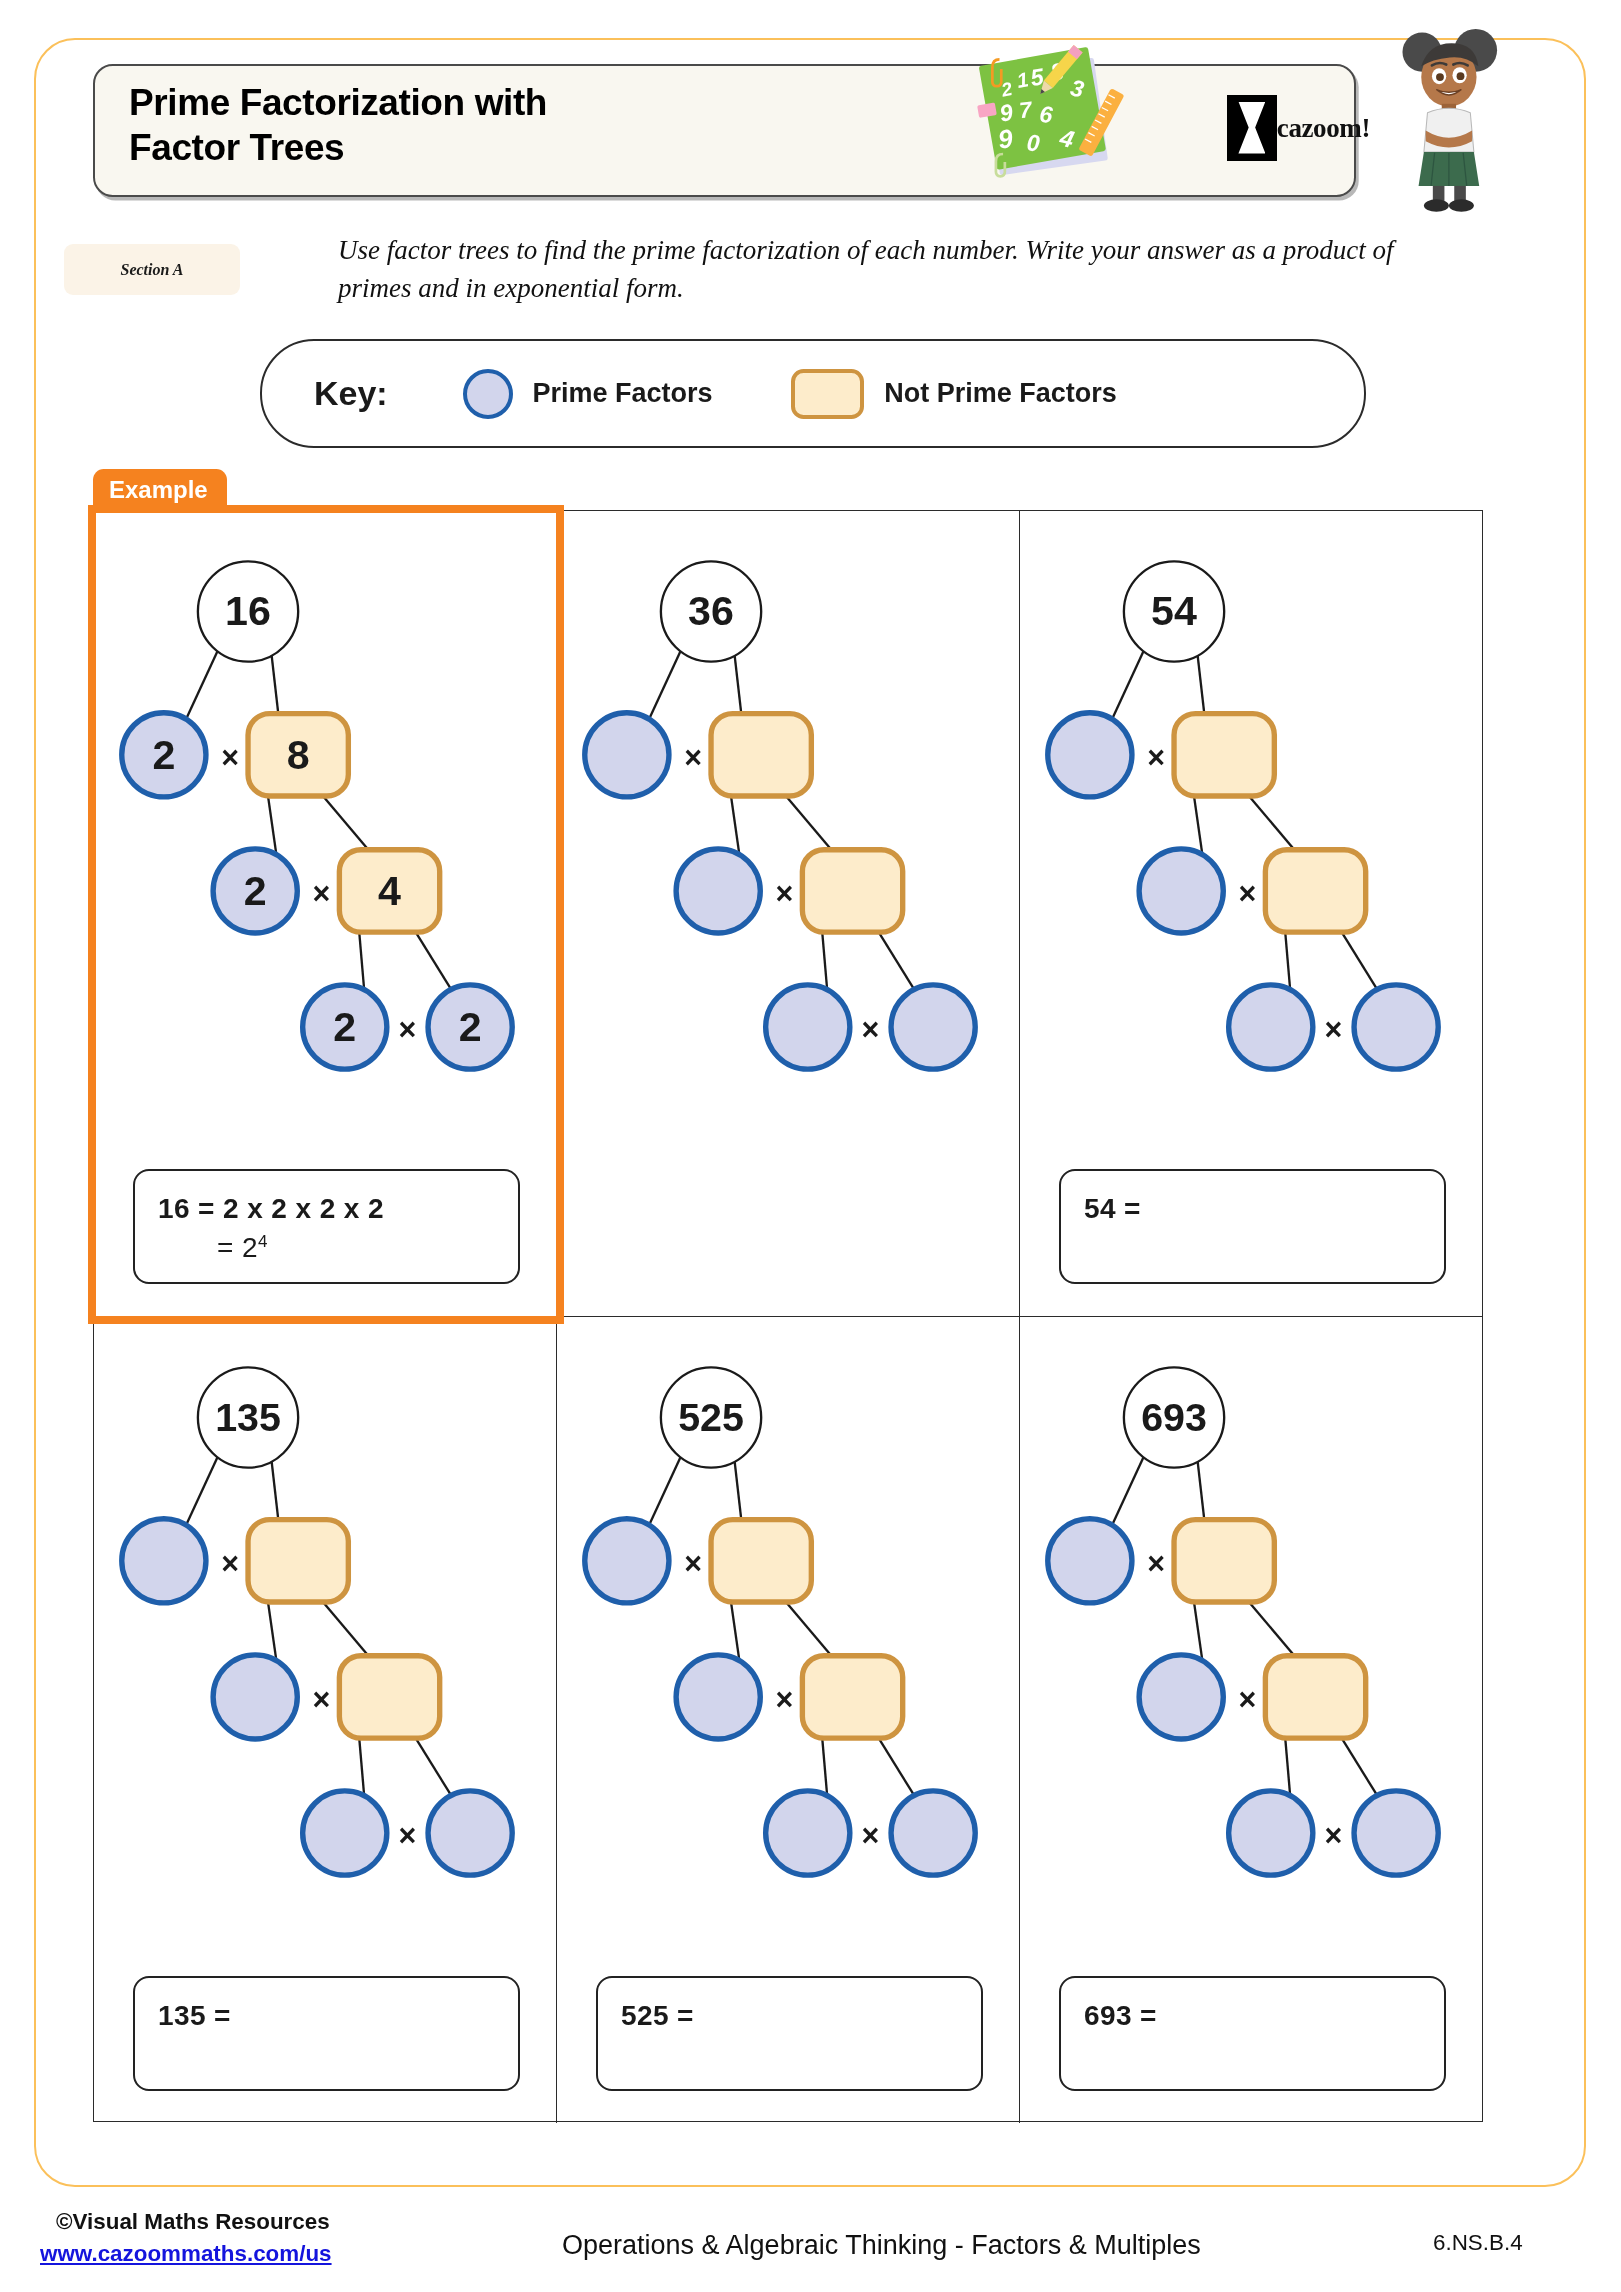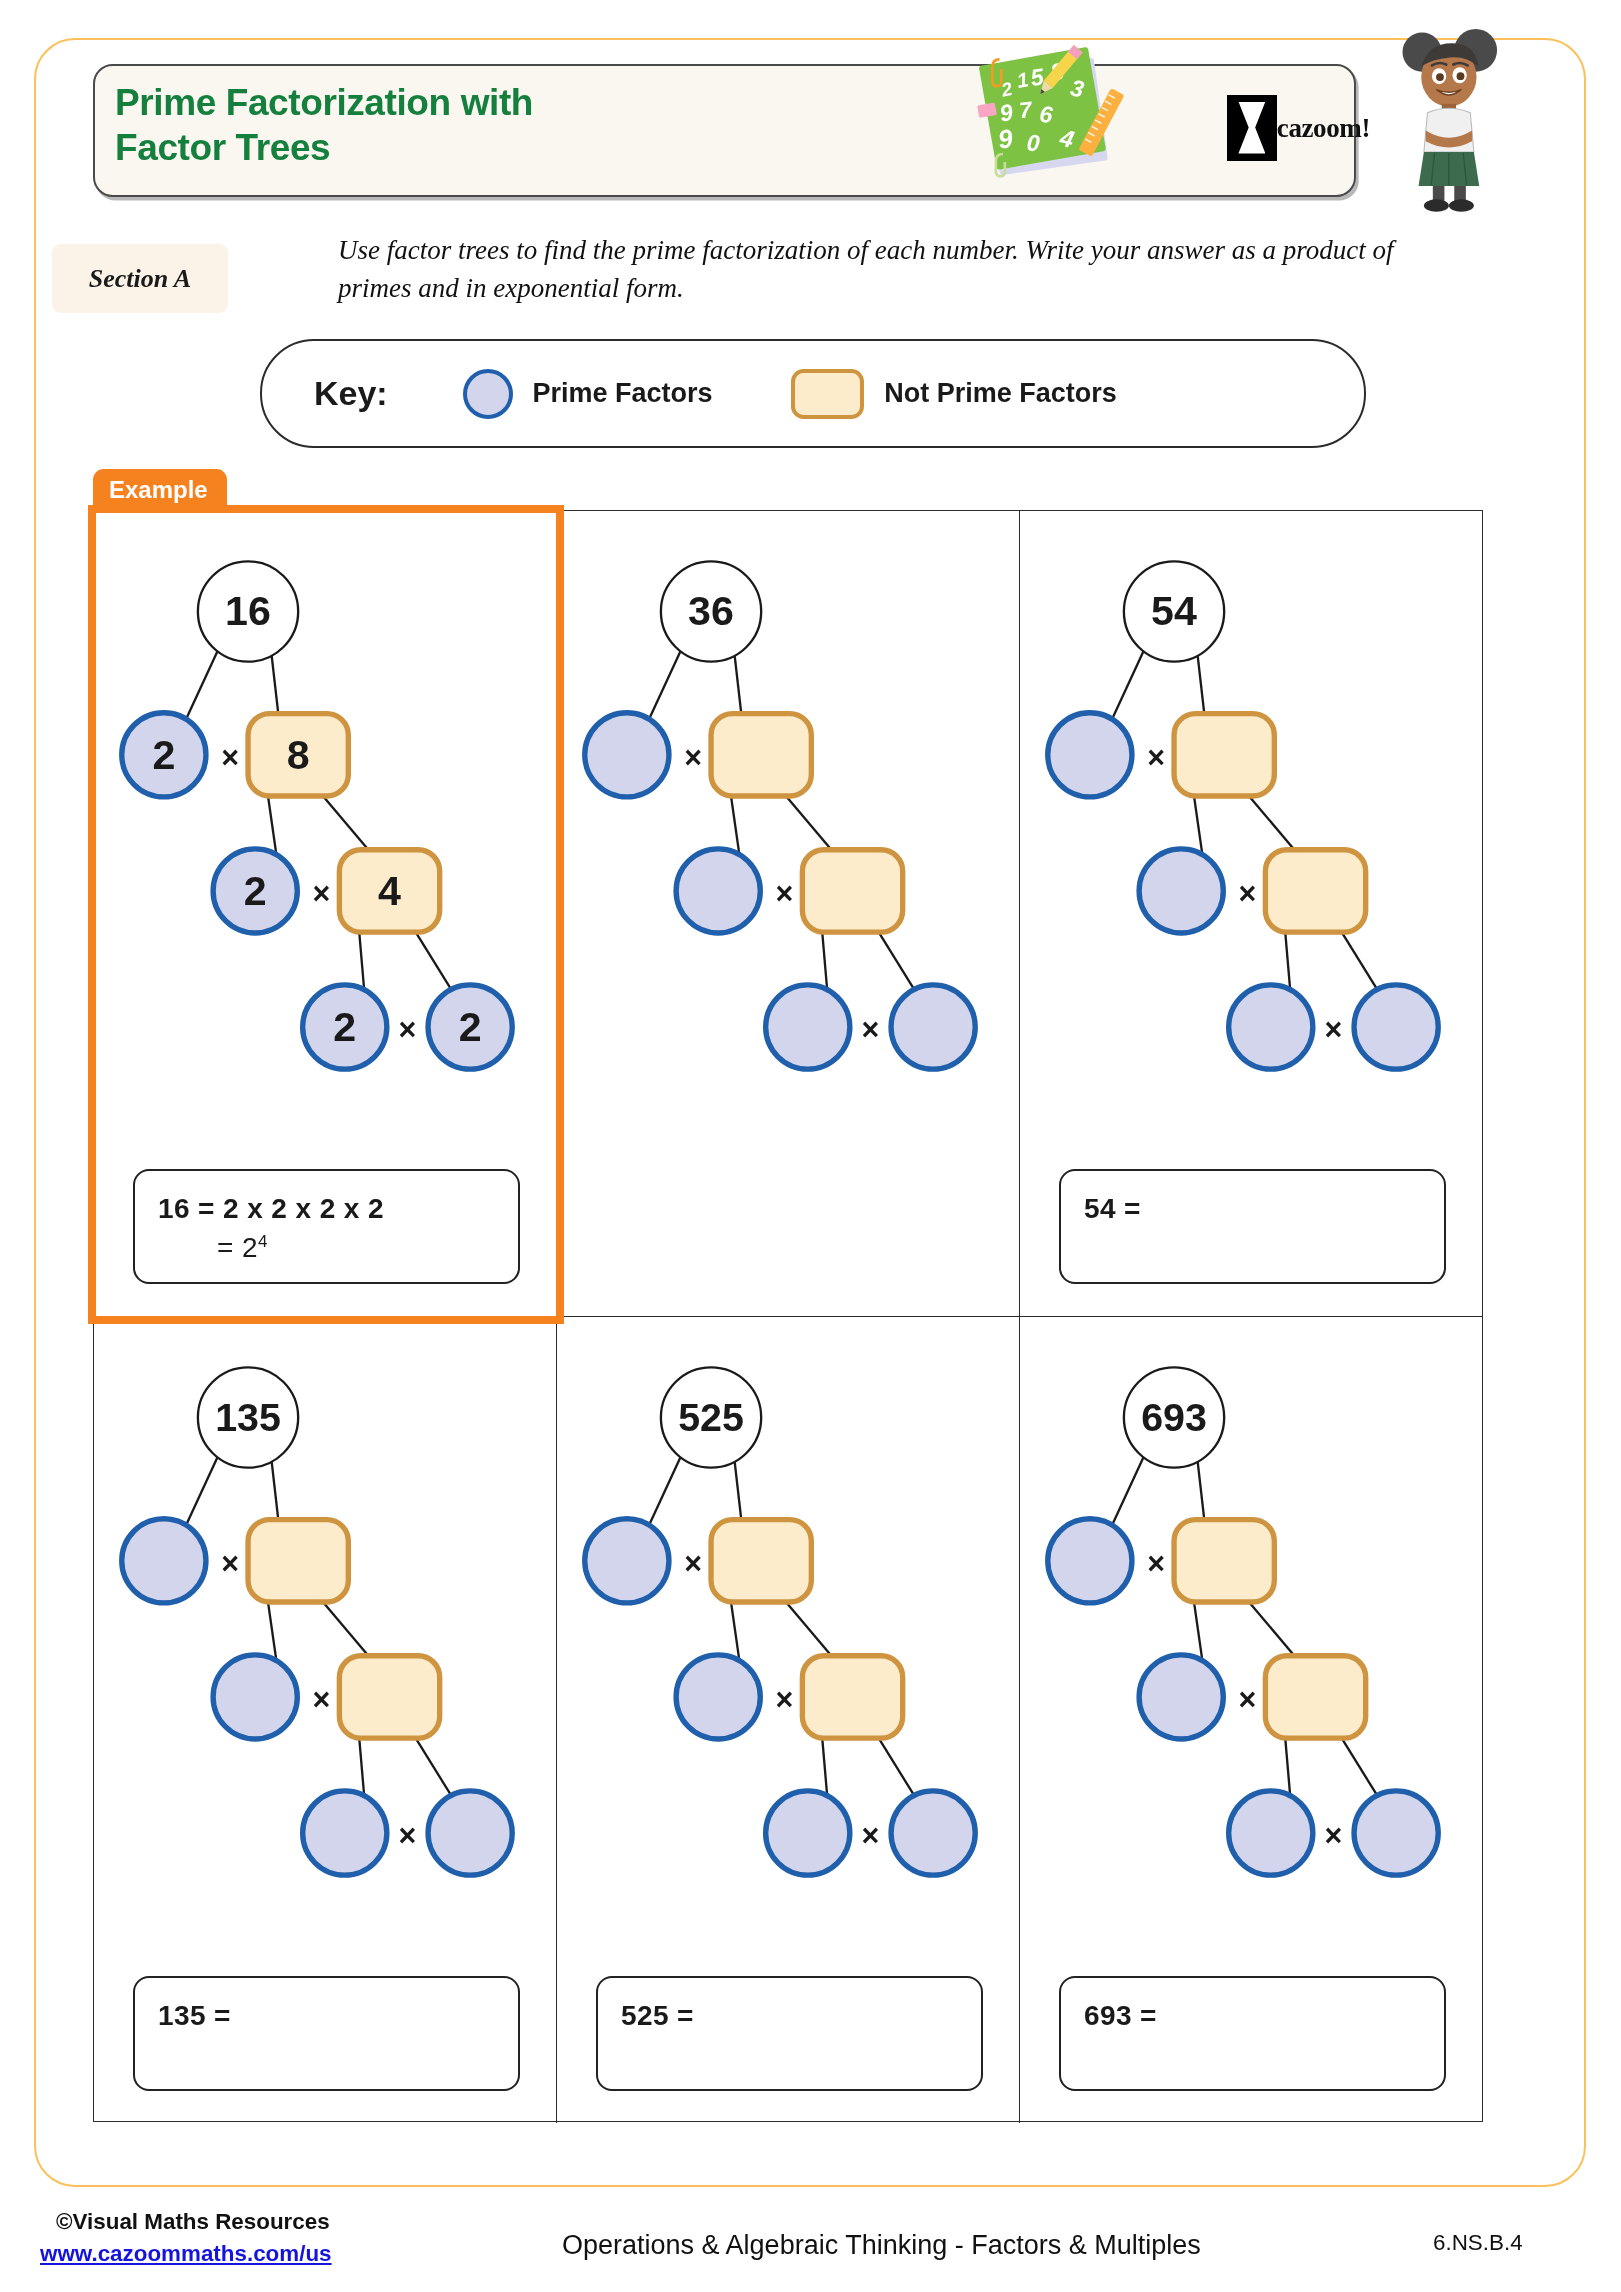--- a/index.html
+++ b/index.html
@@ -27,25 +27,25 @@
     left: 93px; top: 64px;
     width: 1263px; height: 133px;
     background: #F9F7F0;
     border: 2.2px solid #4A4A4A;
     border-radius: 19.7px;
     box-shadow: 2.7px 3.6px 0 rgba(0,0,0,0.28);
     z-index: 2;
   }
   .title-text {
     position: absolute;
-    left: 20px; top: 14.3px;
+    left: 34px; top: 14.3px;
     font-size: 37px;
     font-weight: bold;
     line-height: 1.22;
-    color: #15803d;
+    color: #000000;
     letter-spacing: -0.4px;
   }
 
   
   .doodle { position: absolute; left: 976px; top: 45px; width: 206px; height: 134px; z-index: 5; }
 
   
   .logo-wrap {
     position:absolute; left:1227px; top:73px; width:143px; height:109px; z-index:6;
     display:flex; flex-direction:row; align-items:center; justify-content:center;
@@ -57,28 +57,28 @@
   .logo-glass { width: 27px; height: 52px; background:#fff;
     clip-path: polygon(0% 0%, 100% 0%, 62% 50%, 100% 100%, 0% 100%, 38% 50%); }
   .logo-word { font-family:"Liberation Serif", serif; font-weight:bold; font-size:27px; color:#111; margin-top:1.8px; letter-spacing:-0.4px;}
 
   
   .character { position:absolute; left:1390px; top:25px; width:116px; height:188px; z-index:6; }
 
   
   .section-tag {
     position: absolute;
-    left: 52px; top: 244px;
-    width: 176px; height: 69px;
+    left: 64px; top: 244px;
+    width: 176px; height: 51px;
     background: #FBF3E7;
     border-radius: 9px;
     display:flex; align-items:center; justify-content:center;
     font-family:"Liberation Serif", serif;
     font-weight: bold; font-style: italic;
-    font-size: 26px; color:#1a1a1a;
+    font-size: 16px; color:#1a1a1a;
   }
   .instructions {
     position: absolute;
     left: 338px; top: 231px;
     width: 1057px;
     font-family:"Liberation Serif", serif;
     font-style: italic;
     font-size: 27px;
     line-height: 1.42;
     color:#111;

